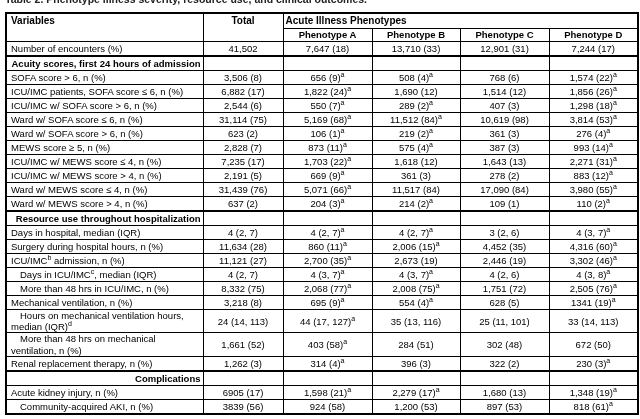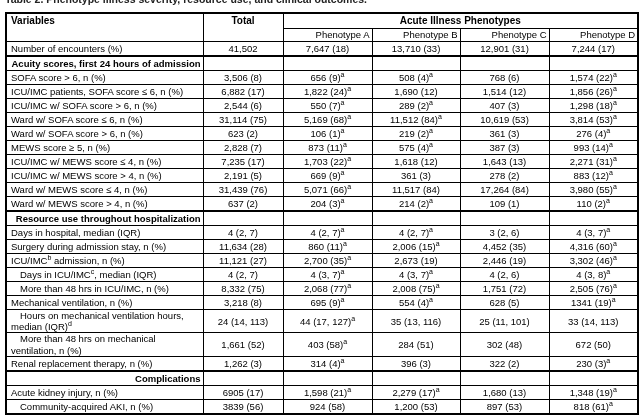--- a/index.html
+++ b/index.html
@@ -47,26 +47,26 @@
     padding: 1px 0 0 4px;
   }
   th.hdr-total {
     font-weight: bold; font-size: 10px;
     text-align: center; vertical-align: top;
     padding-top: 1px;
     margin-left: 30px;
   }
   th.hdr-group {
     font-weight: bold; font-size: 10px;
+    text-align: left;
+    height: 14px;
+  }
+  th.hdr-phen {
+    font-weight: bold;
     text-align: center;
-    height: 14px;
-  }
-  th.hdr-phen {
-    font-weight: normal;
-    text-align: right;
     height: 12px;
   }
   td.label { text-align: left; padding-left: 4px; }
   td.label.indent { text-indent: 9px; padding-left: 4px; }
   td.label.section { font-weight: bold; }
   td.val { text-align: center; white-space: nowrap; }
   tr.thick-top td { border-top: 2px solid #000; text-align: right; }
   sup { font-size: 7px; line-height: 0; vertical-align: super; }
 </style>
 </head>
@@ -137,21 +137,21 @@
         <td class="val">550 (7)<sup>a</sup></td>
         <td class="val">289 (2)<sup>a</sup></td>
         <td class="val">407 (3)</td>
         <td class="val">1,298 (18)<sup>a</sup></td>
       </tr>
       <tr>
         <td class="label">Ward w/ SOFA score ≤ 6, n (%)</td>
         <td class="val">31,114 (75)</td>
         <td class="val">5,169 (68)<sup>a</sup></td>
         <td class="val">11,512 (84)<sup>a</sup></td>
-        <td class="val">10,619 (53)</td>
+        <td class="val">10,619 (98)</td>
         <td class="val">3,814 (53)<sup>a</sup></td>
       </tr>
       <tr>
         <td class="label">Ward w/ SOFA score &gt; 6, n (%)</td>
         <td class="val">623 (2)</td>
         <td class="val">106 (1)<sup>a</sup></td>
         <td class="val">219 (2)<sup>a</sup></td>
         <td class="val">361 (3)</td>
         <td class="val">276 (4)<sup>a</sup></td>
       </tr>
@@ -177,21 +177,21 @@
         <td class="val">669 (9)<sup>a</sup></td>
         <td class="val">361 (3)</td>
         <td class="val">278 (2)</td>
         <td class="val">883 (12)<sup>a</sup></td>
       </tr>
       <tr>
         <td class="label">Ward w/ MEWS score ≤ 4, n (%)</td>
         <td class="val">31,439 (76)</td>
         <td class="val">5,071 (66)<sup>a</sup></td>
         <td class="val">11,517 (84)</td>
-        <td class="val">17,264 (84)</td>
+        <td class="val">17,090 (84)</td>
         <td class="val">3,980 (55)<sup>a</sup></td>
       </tr>
       <tr>
         <td class="label">Ward w/ MEWS score &gt; 4, n (%)</td>
         <td class="val">637 (2)</td>
         <td class="val">204 (3)<sup>a</sup></td>
         <td class="val">214 (2)<sup>a</sup></td>
         <td class="val">109 (1)</td>
         <td class="val">110 (2)<sup>a</sup></td>
       </tr>
@@ -205,21 +205,21 @@
       </tr>
       <tr>
         <td class="label">Days in hospital, median (IQR)</td>
         <td class="val">4 (2, 7)</td>
         <td class="val">4 (2, 7)<sup>a</sup></td>
         <td class="val">4 (2, 7)<sup>a</sup></td>
         <td class="val">3 (2, 6)</td>
         <td class="val">4 (3, 7)<sup>a</sup></td>
       </tr>
       <tr>
-        <td class="label">Surgery during admission stay, n (%)</td>
+        <td class="label">Surgery during hospital hours, n (%)</td>
         <td class="val">11,634 (28)</td>
         <td class="val">860 (11)<sup>a</sup></td>
         <td class="val">2,006 (15)<sup>a</sup></td>
         <td class="val">4,452 (35)</td>
         <td class="val">4,316 (60)<sup>a</sup></td>
       </tr>
       <tr>
         <td class="label">ICU/IMC<sup>b</sup> admission, n (%)</td>
         <td class="val">11,121 (27)</td>
         <td class="val">2,700 (35)<sup>a</sup></td>

